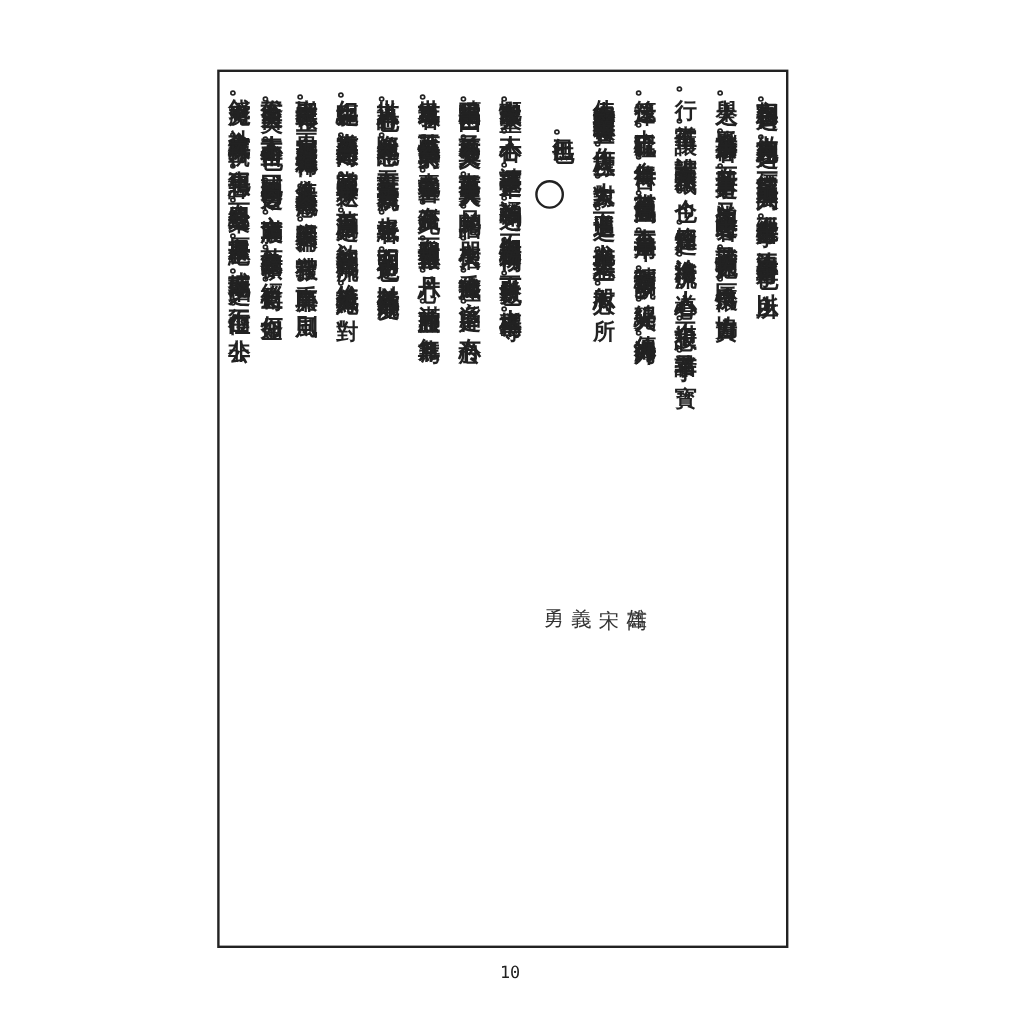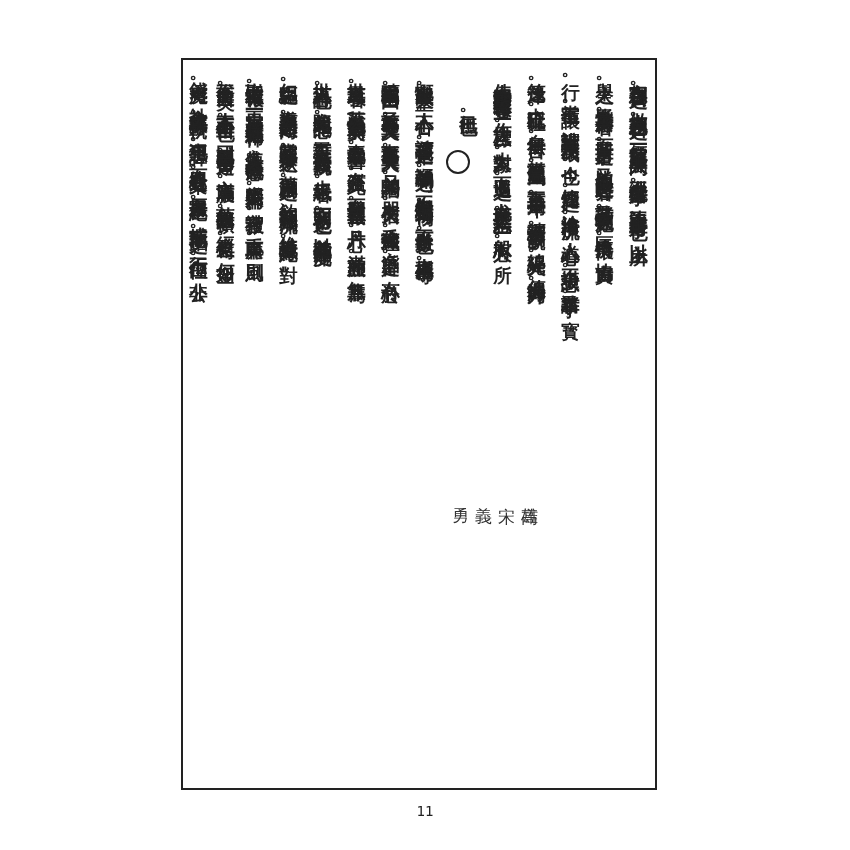--- a/index.html
+++ b/index.html
@@ -63,13 +63,13 @@
 
 <div class="col" style="left:412px;">慨自聖教失墜。人心不古。讀蓼莪之章。誦鶺鴒之句。不知孝思悌道爲何物。不可勝數也。人權稱爲平等。</div>
 <div class="col" style="left:378px;">黷愛唱爲自由。子爲而不父其父。妻爲而不夫其夫。兄弟鬩牆。朋友失信。乖倫滅理。滔々皆是。有心於</div>
 <div class="col" style="left:344px;">世道風教者。莫不感慨於無窮矣。臺北崇聖會。有鑑及此。而發刊道德報。一片丹心。滿腔熱血。無非爲</div>
 <div class="col" style="left:310px;">世道人心計也。際此週年記念。吾人豈可無一言而致祝焉。夫報紙者。文明利器之一也。以其能作潮流變</div>
 <div class="col" style="left:276px;">幻之先驅。導人類善惡之傾向。當此國家非常之秋。萬派思潮之日。欲抑制惡化潮流、維持地方風紀。對</div>
 <div class="col" style="left:242px;">崇聖道德報。更宜一層努力鼓吹道德精神。使人々具有道德觀念。庶幾明人倫。守禮教。重廉恥。則風</div>
 <div class="col" style="left:213px;">俗不美而自美。人心不正而自正也。或曰科學昌明之今日。文章滿腹。莫救飢寒困頓。經史盈笥。何如金</div>
 <div class="col" style="left:186px;">錢魔力。社會上或有操行不軌。事犯忌諱。而終身逸樂。富厚累世不絕。或擇地而蹈之。行不由徑。非公</div>
 
-<div class="page-num">11</div>
+<div class="page-num">10</div>
 
 </body></html>

